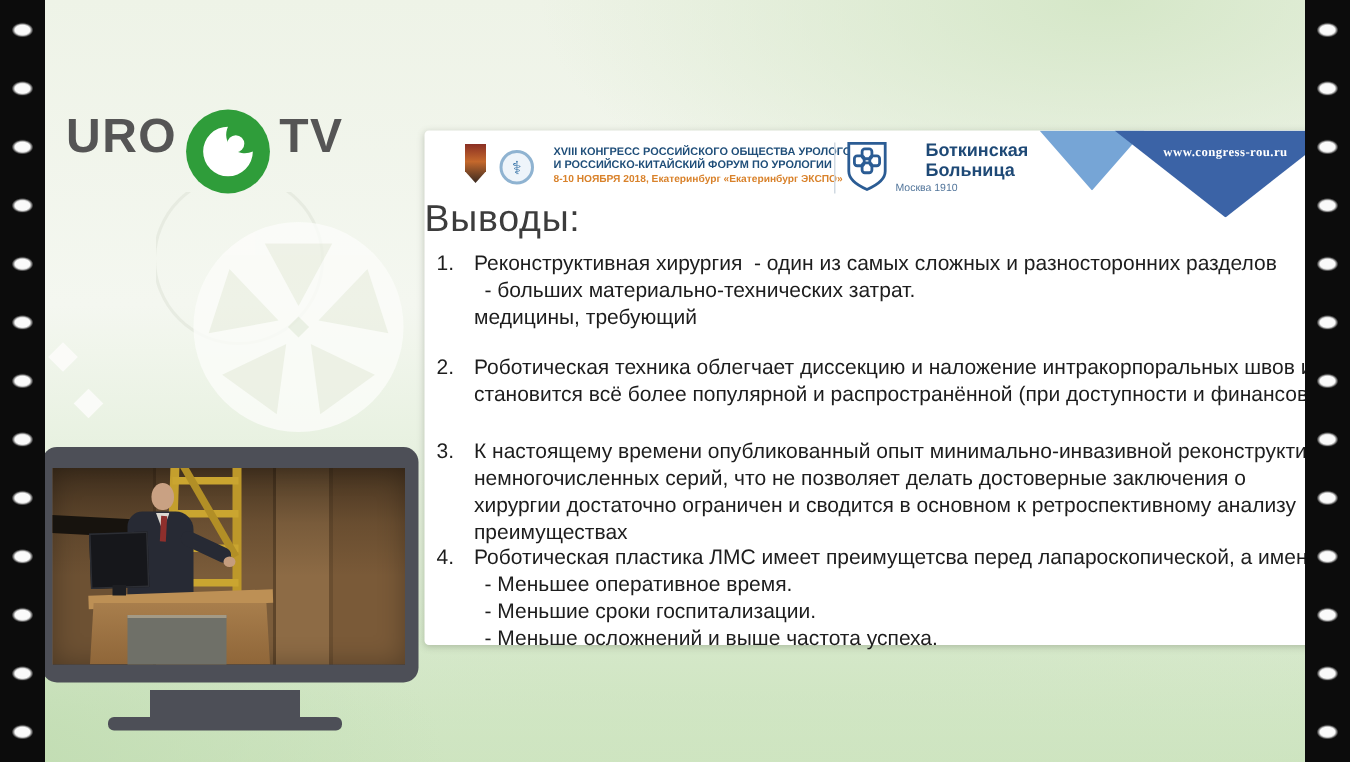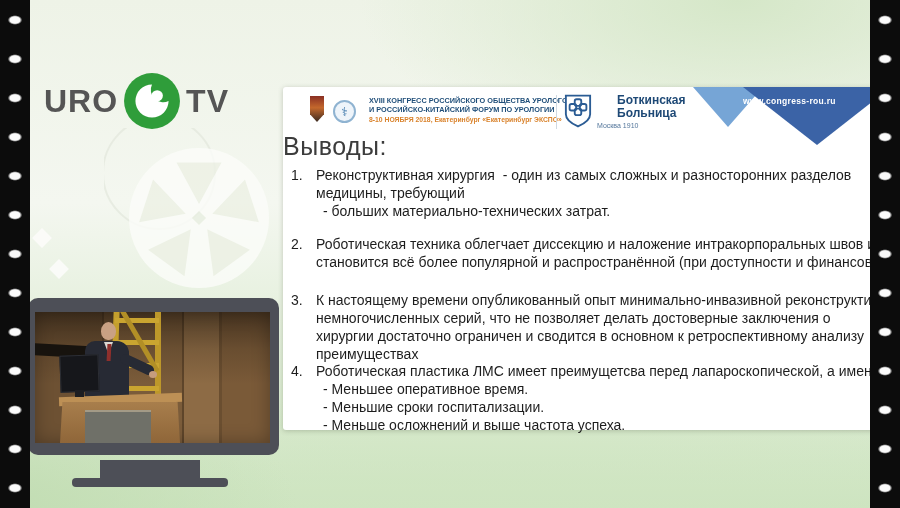--- a/index.html
+++ b/index.html
@@ -13,21 +13,21 @@
       linear-gradient(180deg,#eef3e7 0%,#f4f7f0 40%,#ddecd3 75%,#cde4c0 100%);
   }
   
   .film{position:absolute;top:0;bottom:0;width:30px;background:#0c0c0c;z-index:50;}
   .film.left{left:0}
   .film.right{right:0}
   .holes{position:absolute;top:0;bottom:0;left:6px;width:18px;
     background-image:radial-gradient(9px 6px at 50% 20px,#fafafa 55%,rgba(250,250,250,0) 80%);
     background-size:18px 39px;background-repeat:repeat-y;}
   
-  .urotv{position:absolute;left:44px;top:72px;display:flex;align-items:center;z-index:5;}
+  .urotv{position:absolute;left:44px;top:72px;display:flex;z-index:5;}
   .urotv .txt{font-size:32px;font-weight:bold;color:#555;letter-spacing:1px;}
   .urotv svg{margin:0 5px;}
   
   .reel{position:absolute;left:104px;top:128px;z-index:2;}
   .diamond{position:absolute;width:14px;height:14px;background:#fcfcfa;transform:rotate(45deg);opacity:.9;z-index:3;}
   .d1{left:35px;top:231px;}
   .d2{left:52px;top:262px;}
   
   .slide{position:absolute;left:283px;top:87px;width:607px;height:343px;background:#fff;
     border-radius:3px;box-shadow:0 1px 5px rgba(80,90,70,.3);z-index:10;}
@@ -41,22 +41,22 @@
   .congress .c1{font-size:7.3px;font-weight:bold;color:#1f4e79;line-height:9px;white-space:pre;}
   .congress .c3{font-size:6.8px;font-weight:bold;color:#d9822b;margin-top:2px;white-space:pre;}
   .hdr-divider{position:absolute;left:273px;top:8px;width:1px;height:34px;background:#d0d9e2;}
   .botkin-shield{position:absolute;left:281px;top:6px;}
   .botkin-text{position:absolute;left:314px;top:7px;}
   .botkin-text .n{font-size:12px;font-weight:bold;color:#1e4976;line-height:13px;margin-left:20px;}
   .botkin-text .s{font-size:7px;color:#53769b;margin-top:2px;}
   .tri{position:absolute;top:0;clip-path:polygon(0 0,100% 0,50% 100%);}
   .tri-light{left:410px;width:70px;height:40px;background:#76a5d6;}
   .tri-dark{left:460px;width:148px;height:58px;background:#3b63a6;}
-  .website{position:absolute;left:460px;top:9px;width:148px;
-    font-size:8.5px;font-weight:bold;color:#fff;letter-spacing:.3px;}
+  .website{position:absolute;left:460px;top:9px;width:148px;text-align:center;
+    font-size:8.5px;font-weight:bold;color:#fff;letter-spacing:.3px;font-family:Liberation Serif, serif;}
   .slide-title{position:absolute;left:0;right:90px;top:45px;text-align:left;
     font-size:25px;color:#3c3c3c;letter-spacing:.5px;}
   .item{position:absolute;left:8px;right:0;padding-left:25px;font-size:14px;color:#1d1d1d;}
   .item .num{position:absolute;left:0;top:0;line-height:18px;}
   .line{line-height:18px;white-space:pre;}
   .line.ind{padding-left:7px;}
   .i1{top:79px;} .i2{top:148px;} .i3{top:204px;} .i4{top:275px;}
   
   .monitor{position:absolute;left:28px;top:298px;width:251px;height:157px;background:#4d4f57;
     border-radius:10px;z-index:20;}
@@ -147,22 +147,22 @@
 
     <div class="tri tri-light"></div>
     <div class="tri tri-dark"></div>
     <div class="website">www.congress-rou.ru</div>
 
     <div class="slide-title">Выводы:</div>
 
     <div class="item i1">
       <span class="num">1.</span>
       <div class="line">Реконструктивная хирургия  - один из самых сложных и разносторонних разделов</div>
+      <div class="line ind">- больших материально-технических затрат.</div>
       <div class="line">медицины, требующий</div>
-      <div class="line ind">- больших материально-технических затрат.</div>
     </div>
     <div class="item i2">
       <span class="num">2.</span>
       <div class="line">Роботическая техника облегчает диссекцию и наложение интракорпоральных швов и</div>
       <div class="line">становится всё более популярной и распространённой (при доступности и финансовой</div>
     </div>
     <div class="item i3">
       <span class="num">3.</span>
       <div class="line">К настоящему времени опубликованный опыт минимально-инвазивной реконструктивной</div>
       <div class="line">немногочисленных серий, что не позволяет делать достоверные заключения о</div>

